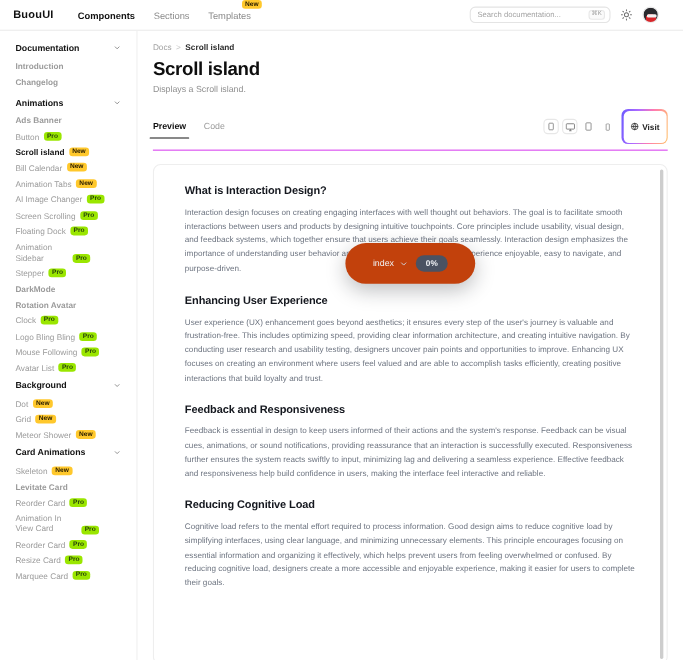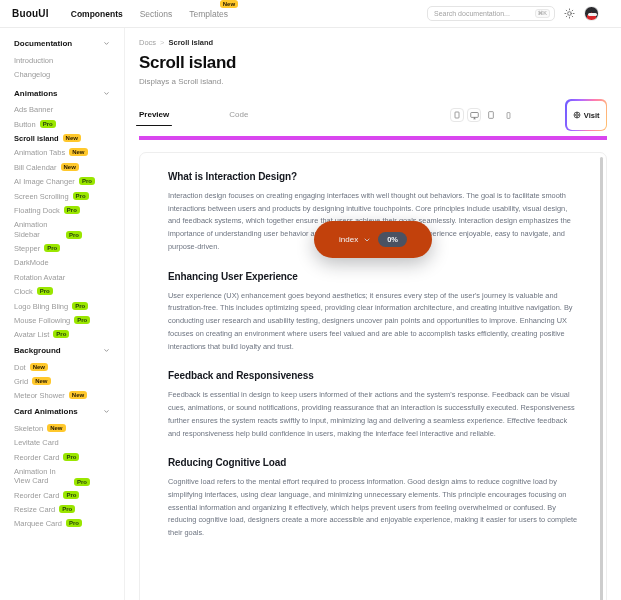--- a/index.html
+++ b/index.html
@@ -81,35 +81,35 @@
   }
   .side-group-head .t { font-size: 8px; font-weight: 700; color: #141414; }
   .chev { width: 7px; height: 7px; color: #8d8d8d; }
   .side-item {
     display: flex; align-items: flex-start; gap: 4px;
     font-size: 7.5px; color: #9b9b9b; line-height: 1.25;
     padding: 2.5px 14px 2.5px 0; white-space: normal;
   }
   .side-item .lbl { max-width: 66px; }
   .side-item.current { color: #111; font-weight: 700; }
-  .side-item.plain .lbl { max-width: 100px; }
+  .side-item.plain .lbl { max-width: 100px; font-weight: bold; }
   .side-group { margin-bottom: 7px; }
   .side-group.tight { margin-bottom: 4px; }
 
   
   .main { flex: 1; padding: 10px 14px 0 14px; overflow: hidden; position: relative; }
   .crumb { font-size: 7.5px; color: #a0a0a0; display: flex; align-items: center; gap: 4px; }
   .crumb .sep { color: #c7c7c7; }
   .crumb .cur { color: #2b2b2b; font-weight: 600; }
   .page-title { font-size: 17px; font-weight: 700; letter-spacing: -.3px; margin: 6px 0 4px; color: #0e0e0e; }
   .page-sub { font-size: 8px; color: #8f8f8f; }
 
   .tabsbar {
     margin-top: 13px; display: flex; align-items: center;
-    border-bottom: 4px solid #d946ef; padding-bottom: 0; position: relative; gap: 44px;
+    border-bottom: 1px solid #d946ef; padding-bottom: 0; position: relative;
   }
   .tab {
     font-size: 8px; color: #9a9a9a; padding: 0 0 6px 0; margin-right: 16px;
     position: relative;
   }
   .tab.active { color: #101010; font-weight: 700; }
   .tab.active::after {
     content: ""; position: absolute; left: -3px; right: -3px; bottom: -1px;
     height: 1.5px; background: #141414; border-radius: 2px;
   }
@@ -237,25 +237,25 @@
       </div>
       <div class="side-item">
         <span class="lbl">Button</span>
         <span class="probadge">Pro</span>
       </div>
       <div class="side-item current">
         <span class="lbl">Scroll island</span>
         <span class="newbadge">New</span>
       </div>
       <div class="side-item">
+        <span class="lbl">Bill Calendar</span>
+        <span class="newbadge">New</span>
+      </div>
+      <div class="side-item">
         <span class="lbl">Animation Tabs</span>
-        <span class="newbadge">New</span>
-      </div>
-      <div class="side-item">
-        <span class="lbl">Bill Calendar</span>
         <span class="newbadge">New</span>
       </div>
       <div class="side-item">
         <span class="lbl">AI Image Changer</span>
         <span class="probadge">Pro</span>
       </div>
       <div class="side-item">
         <span class="lbl">Screen Scrolling</span>
         <span class="probadge">Pro</span>
       </div>

